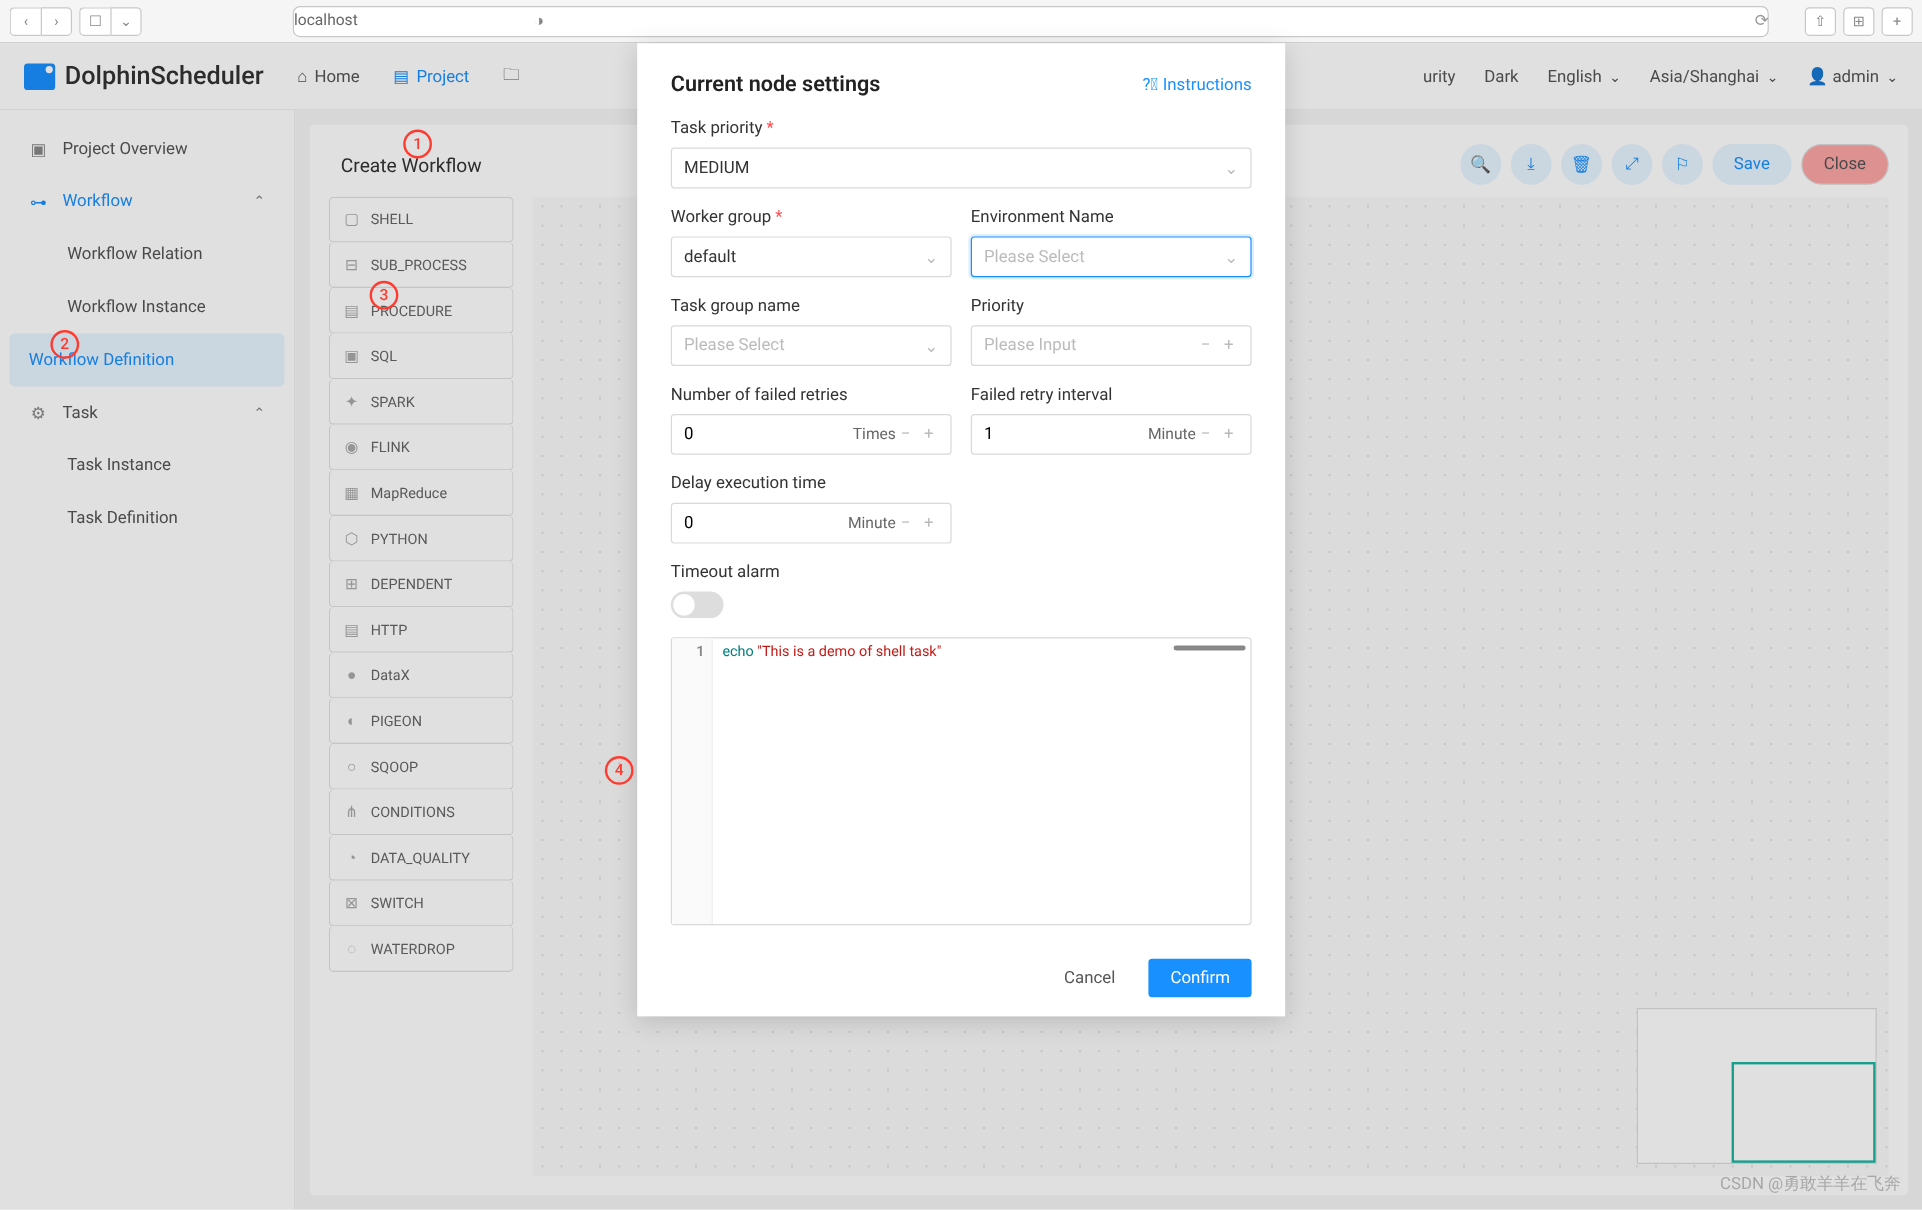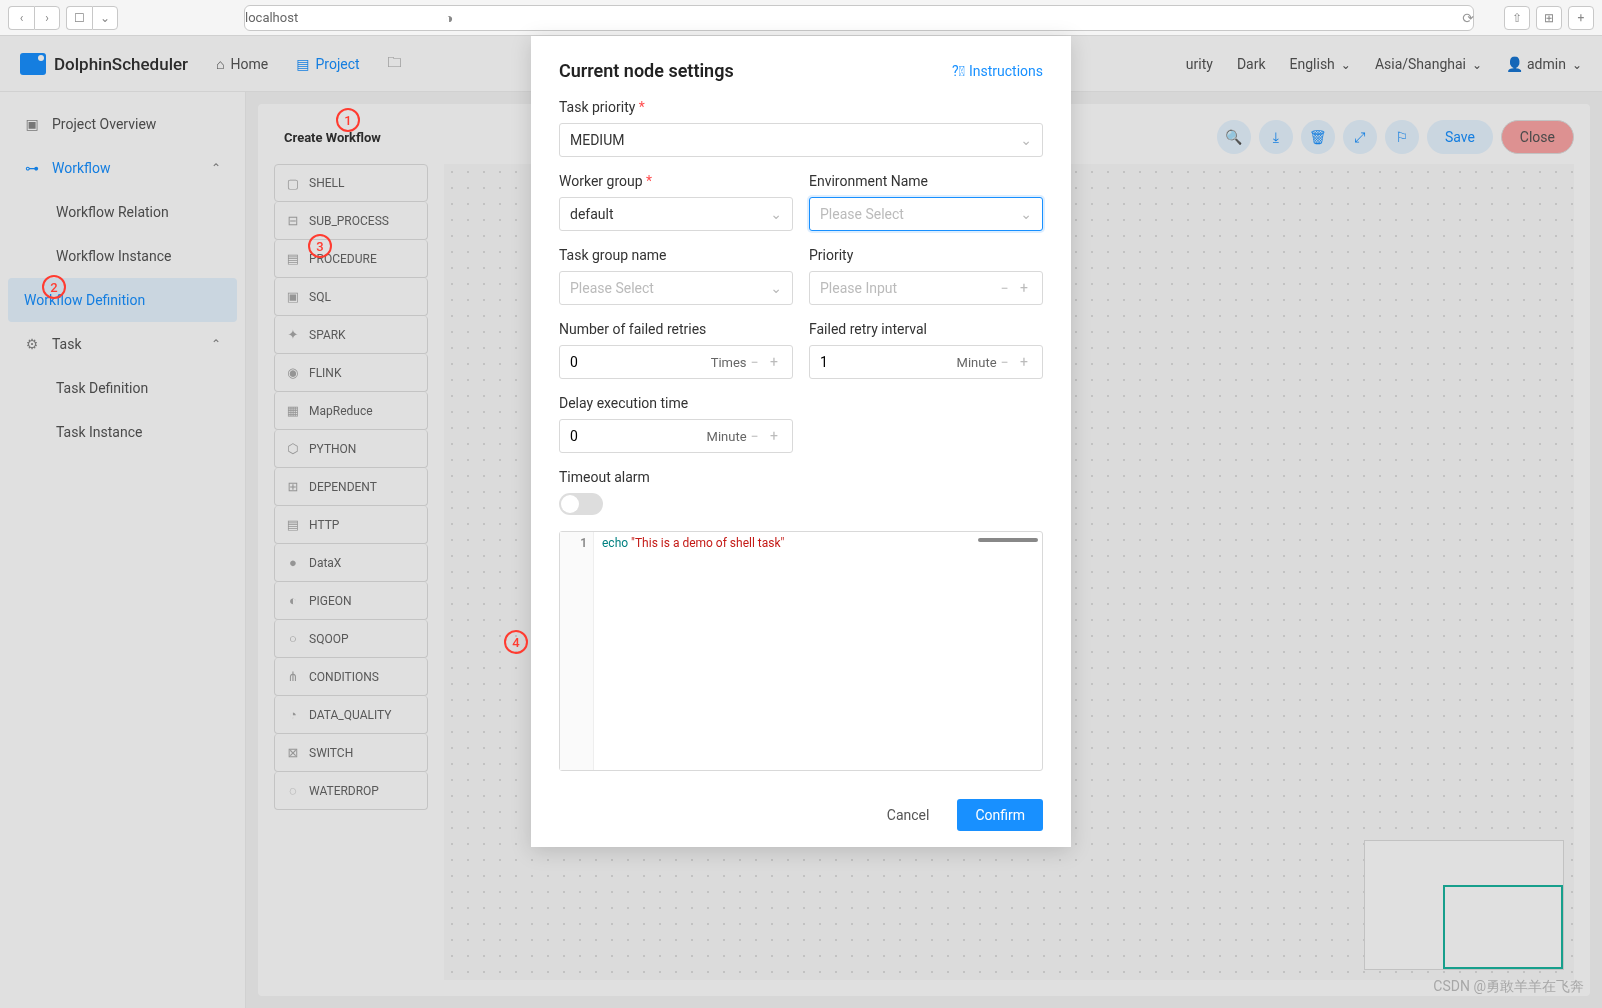--- a/index.html
+++ b/index.html
@@ -15,21 +15,21 @@
 .url-icons{position:absolute;right:8px;display:flex;gap:6px}
 .reload-ic{position:absolute;right:128px;color:#999;font-size:14px}
 .shield-ic{position:absolute;left:445px;color:#888;font-size:14px}
 
 
 .mask{position:absolute;top:36px;left:0;right:0;bottom:0;background:rgba(0,0,0,.12);z-index:5}
 
 
 .app{position:absolute;top:36px;left:0;right:0;bottom:0;background:#fff}
 .topnav{height:56px;display:flex;align-items:center;padding:0 20px;gap:28px;font-size:14px;color:#555;border-bottom:1px solid #eee}
-.logo{display:flex;align-items:center;gap:8px;font-size:17px;color:#333;font-weight:500}
+.logo{display:flex;align-items:center;gap:8px;font-size:21px;color:#333;font-weight:500}
 .logo-ic{width:26px;height:22px;background:#1890ff;border-radius:3px;position:relative}
 .logo-ic::before{content:"";position:absolute;width:6px;height:6px;background:#fff;border-radius:50%;top:2px;right:2px}
 .nav-item{display:flex;align-items:center;gap:6px;cursor:pointer}
 .nav-item.active{color:#1890ff}
 .nav-spacer{flex:1}
 .nav-right{display:flex;align-items:center;gap:24px;font-size:14px;color:#555}
 .drop::after{content:"⌄";margin-left:6px;font-size:12px}
 
 
 .sidebar{position:absolute;top:56px;left:0;width:246px;bottom:0;background:#fff;border-right:1px solid #eee;padding-top:10px}
@@ -39,21 +39,21 @@
 .side-parent{justify-content:space-between}
 .side-parent .chev{font-size:12px;color:#888}
 .side-ic{width:16px;height:16px;display:inline-flex;align-items:center;justify-content:center;font-size:14px;color:#888}
 .side-item.blue{color:#1890ff}
 .side-item.blue .side-ic{color:#1890ff}
 
 
 .main{position:absolute;top:56px;left:246px;right:0;bottom:0;background:#f5f5f5;padding:12px}
 .whitecard{background:#fff;border-radius:4px;height:100%;padding:16px;position:relative}
 .card-top{display:flex;align-items:center;justify-content:space-between;margin-bottom:12px}
-.card-title{font-weight:700;font-size:13px;color:#333;padding:4px 10px}
+.card-title{font-weight:400;font-size:16px;color:#333;padding:4px 10px}
 .toolbar{display:flex;gap:8px}
 .tb-btn{width:34px;height:34px;border-radius:50%;background:#e6f4ff;display:flex;align-items:center;justify-content:center;color:#1890ff;font-size:14px}
 .tb-save{padding:0 18px;height:34px;border-radius:17px;background:#e6f4ff;color:#1890ff;display:flex;align-items:center;font-size:14px}
 .tb-close{padding:0 18px;height:34px;border-radius:17px;background:#fca5a5;border:1px solid #ddd;color:#555;display:flex;align-items:center;font-size:14px}
 
 
 .task-list{position:absolute;top:60px;left:16px;width:154px;bottom:16px;overflow:hidden}
 .task-item{height:38px;border:1px solid #e0e0e0;border-radius:4px;background:#fff;display:flex;align-items:center;padding:0 10px;gap:8px;font-size:12px;color:#666;margin-bottom:0;border-top:none}
 .task-item:first-child{border-top:1px solid #e0e0e0}
 .task-ic{width:16px;height:16px;display:inline-flex;align-items:center;justify-content:center;color:#aaa;font-size:13px}
@@ -170,24 +170,24 @@
         <span>Workflow Definition</span>
       </div>
     <div class="side-item side-parent">
         <span style="display:flex;gap:12px;align-items:center">
           <span class="side-ic">⚙</span>
           <span>Task</span>
         </span>
         <span class="chev">⌃</span>
       </div>
     <div class="side-item side-sub">
+        <span>Task Instance</span>
+      </div>
+    <div class="side-item side-sub">
         <span>Task Definition</span>
-      </div>
-    <div class="side-item side-sub">
-        <span>Task Instance</span>
       </div>
   </div>
 
   <div class="main">
     <div class="whitecard">
       <div class="card-top">
         <div class="card-title">Create Workflow</div>
         <div class="toolbar">
           <div class="tb-btn">🔍</div>
           <div class="tb-btn">⤓</div>

